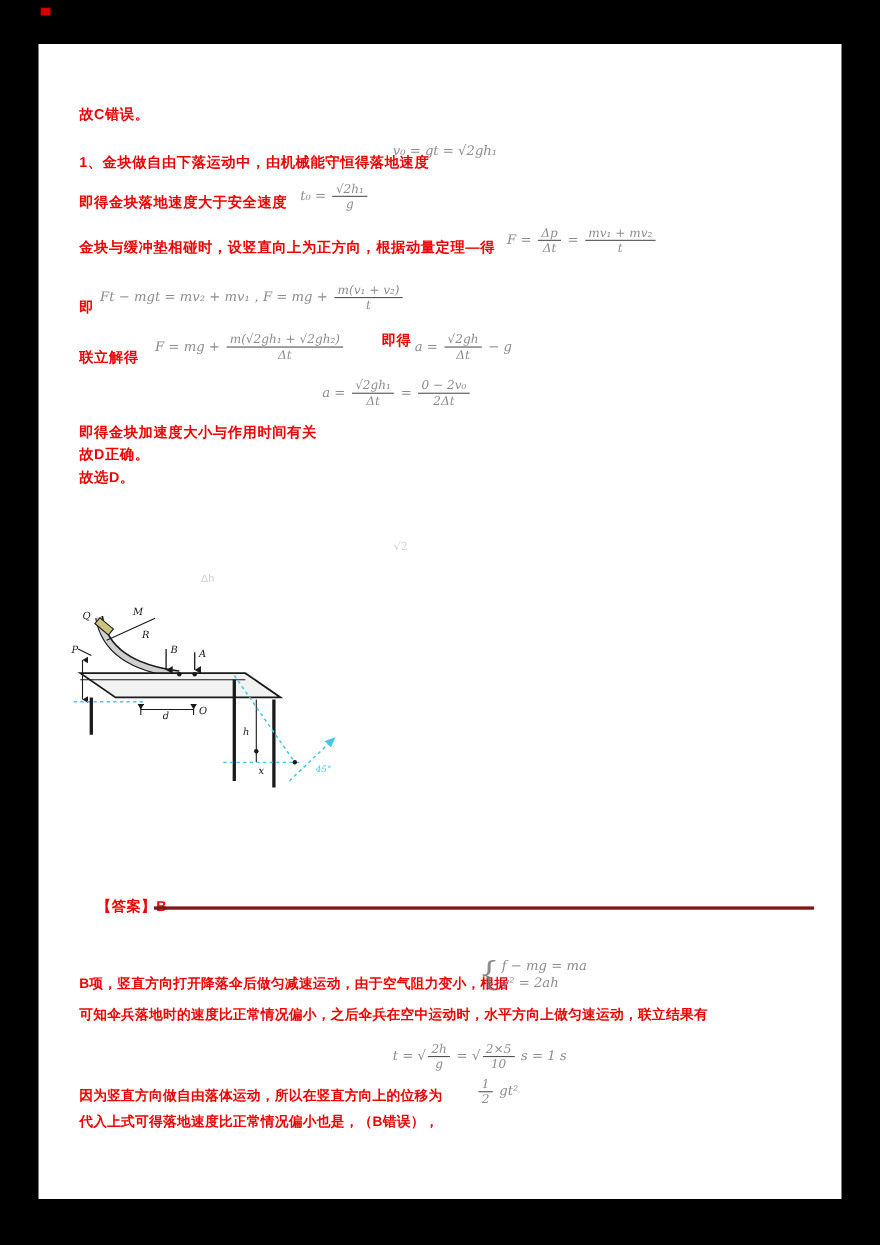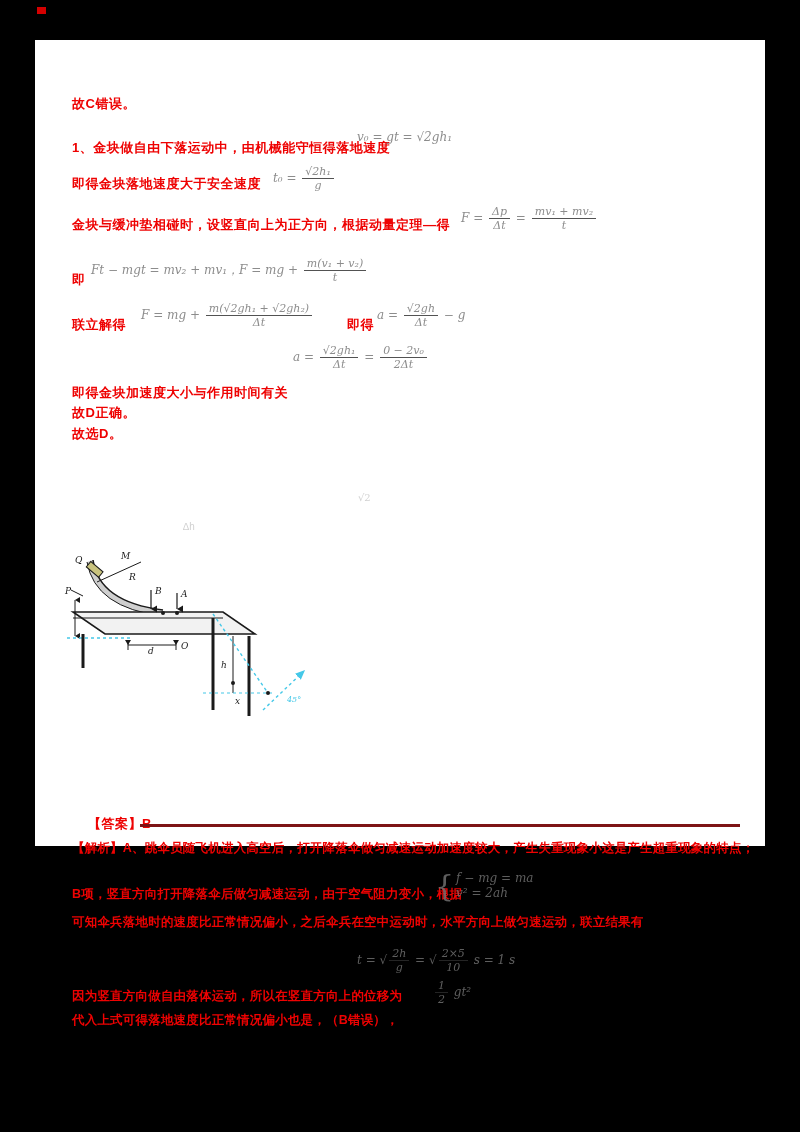--- a/index.html
+++ b/index.html
@@ -1,21 +1,21 @@
 <!DOCTYPE html>
 <html><head>
 <meta charset="utf-8">
 <style>
   html,body{margin:0;padding:0;}
   body{
     width:800px;height:1132px;position:relative;background:#000;
     font-family:"Liberation Sans",sans-serif;overflow:hidden;
   }
   .page{
-    position:absolute;left:35px;top:40px;width:730px;height:806px;
+    position:absolute;left:35px;top:40px;width:730px;height:1050px;
     background:#ffffff;
   }
   .abs{position:absolute;white-space:nowrap;}
   .red{color:#ee0202;font-weight:bold;font-size:13px;letter-spacing:.5px;}
   .red-sm{color:#ee0202;font-weight:bold;font-size:12.5px;letter-spacing:.2px;}
   .formula{
     color:#737373;font-family:"DejaVu Serif","Liberation Serif",serif;
     font-style:italic;font-size:12px;opacity:.82;filter:blur(.35px);
   }
   .frac{display:inline-flex;flex-direction:column;align-items:center;
@@ -76,21 +76,21 @@
   </div>
 
   <div class="abs red" style="left:37px;top:276px;">联立解得</div>
   <div class="abs formula" style="left:106px;top:263px;">
     <span>F = mg +</span>
     <span class="frac">
         <span class="nu">m(√2gh₁ + √2gh₂)</span>
         <span class="de">Δt</span>
       </span>
   </div>
-  <div class="abs red" style="left:312px;top:276px;">即得</div>
+  <div class="abs red" style="left:312px;top:261px;">即得</div>
   <div class="abs formula" style="left:342px;top:263px;">
     <span>a =</span>
     <span class="frac">
         <span class="nu">√2gh</span>
         <span class="de">Δt</span>
       </span>
     <span>− g</span>
   </div>
 
   <div class="abs formula" style="left:258px;top:305px;">
@@ -167,21 +167,20 @@
     <text x="172" y="154" font-size="9" fill="#1a1a1a" font-style="italic">x</text>
     <circle cx="205" cy="143" r="2" fill="#1a1a1a"></circle>
 
     <line x1="200" y1="160" x2="240" y2="122" stroke="#45c8e8" stroke-width="1.4" stroke-dasharray="3,3" marker-end="url(#arrG)"></line>
     <text x="224" y="152" font-size="8" fill="#45c8e8" font-style="italic">45°</text>
   </svg>
 
   <div class="abs red" style="left:37px;top:775px;margin-left:16px;">【答案】B</div>
   <div class="divider" style="left:105px;top:784px;width:600px;"></div>
 
-  <div class="abs red-sm" style="left:37px;top:800px;">【解析】A、跳伞员随飞机进入高空后，打开降落伞做匀减速运动加速度较大，产生失重现象小这是产生超重现象的特点；</div>
 
   <div class="abs red-sm" style="left:37px;top:846px;">B项，竖直方向打开降落伞后做匀减速运动，由于空气阻力变小，根据</div>
   <div class="abs formula" style="left:400px;top:828px;">
     <span class="brace">{</span><span class="stack2">
         <span>f − mg = ma</span>
         <span>v² = 2ah</span>
       </span>
   </div>
 
   <div class="abs red-sm" style="left:37px;top:874px;">可知伞兵落地时的速度比正常情况偏小，之后伞兵在空中运动时，水平方向上做匀速运动，联立结果有</div>

